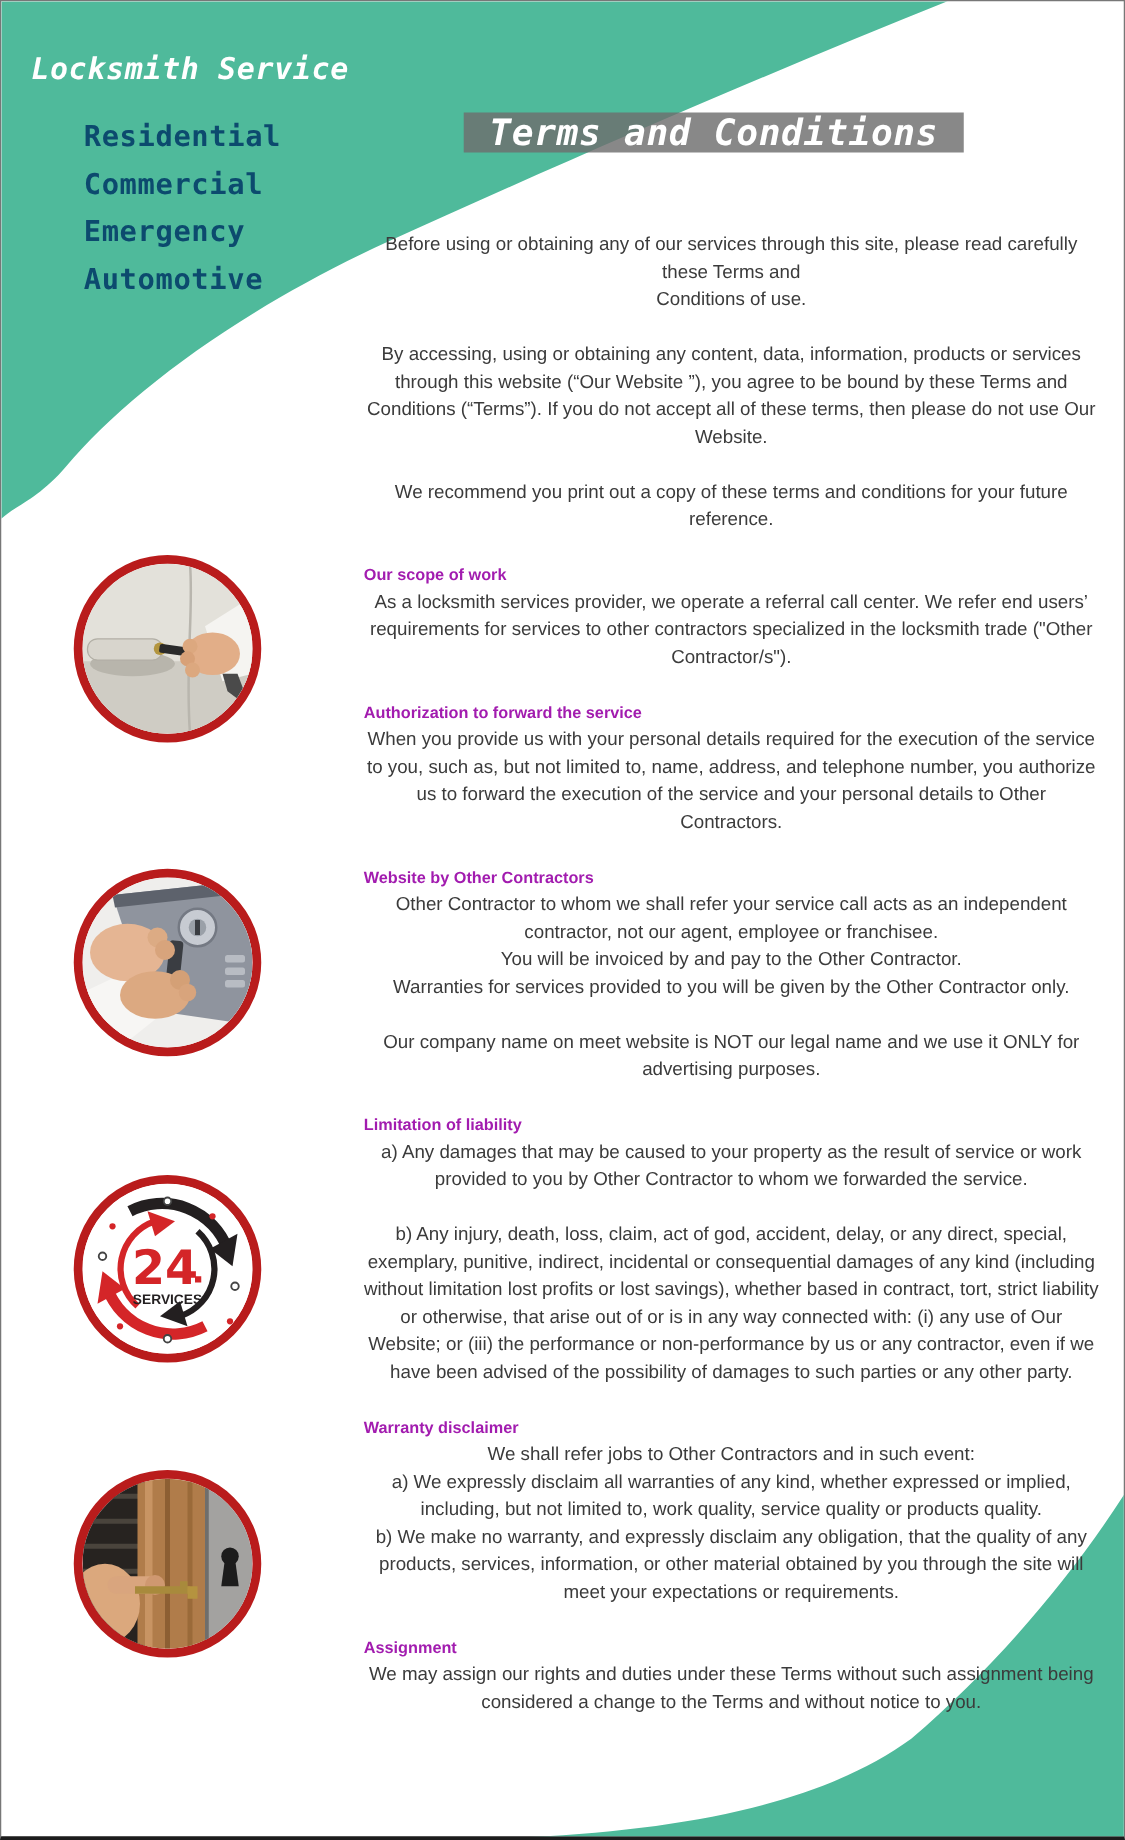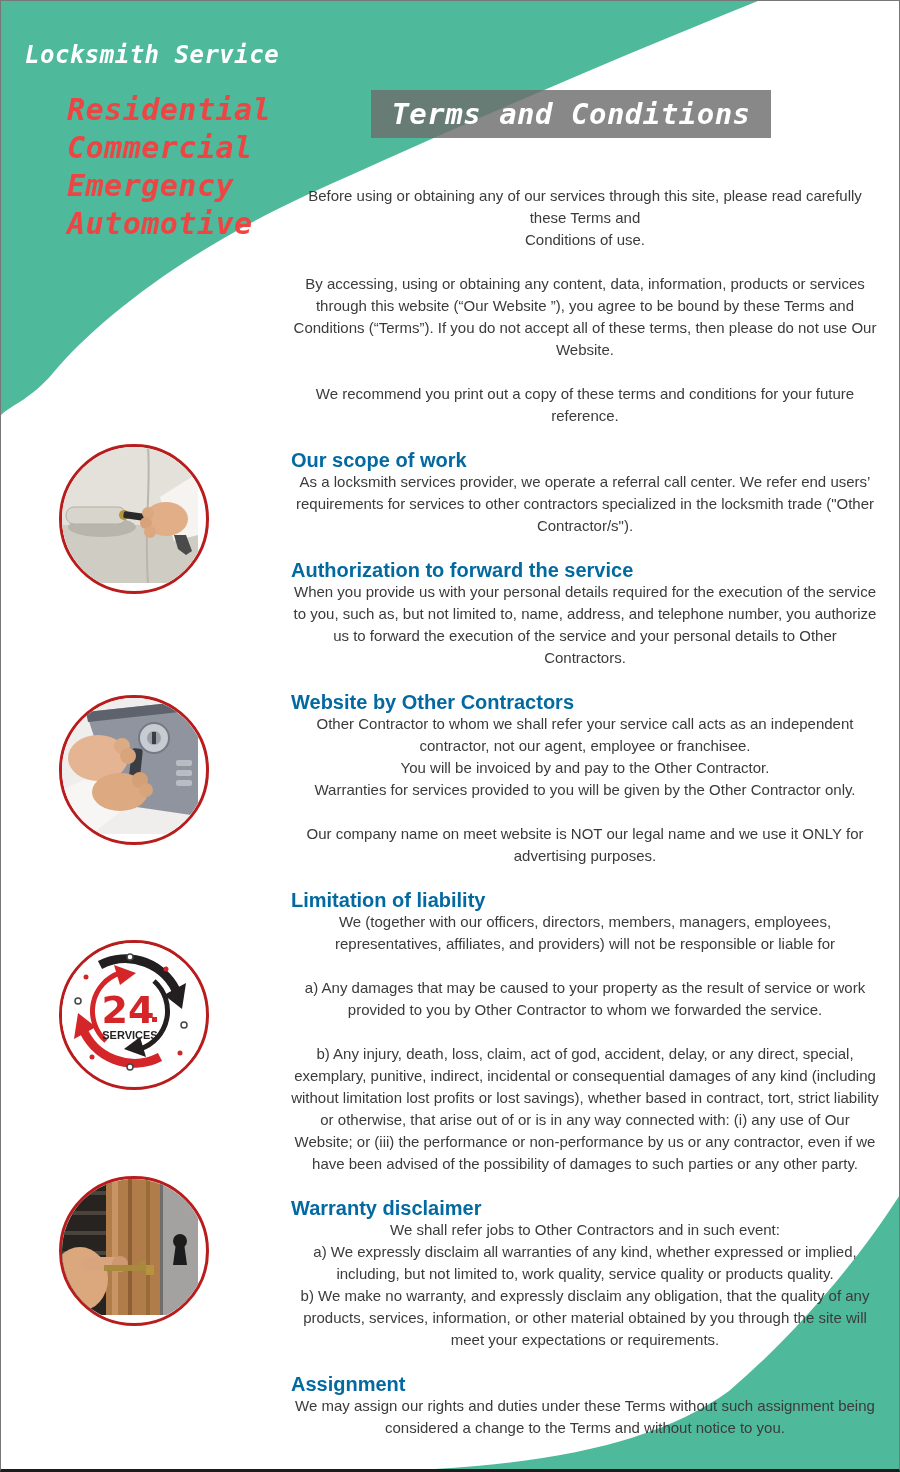--- a/index.html
+++ b/index.html
@@ -3,50 +3,50 @@
 <meta charset="utf-8">
 <style>
   html,body{margin:0;padding:0;background:#fff;}
   .page{
     position:relative; width:900px; height:1472px; box-sizing:border-box;
     background:#ffffff; border:1px solid #777; border-bottom:3px solid #1c1c1c;
     overflow:hidden; font-family:"Liberation Sans", sans-serif;
   }
   .bg-svg{position:absolute; left:0; top:0; z-index:0;}
   .banner{
-    position:absolute; left:370px; top:89px; width:400px; height:48px; z-index:1;
+    position:absolute; left:370px; top:89px; width:400px; height:32px; z-index:1;
     background:rgba(110,110,110,0.82);
     display:flex; align-items:center; justify-content:center;
   }
   .banner span{
     font-family:"DejaVu Sans Mono", monospace; font-style:italic; font-weight:bold;
     font-size:29px; color:#ffffff; letter-spacing:0.5px; white-space:nowrap;
   }
   .brand{
     position:absolute; left:24px; top:40px; z-index:2;
     font-family:"DejaVu Sans Mono", monospace; font-style:italic; font-weight:bold;
     font-size:24px; color:#ffffff; letter-spacing:0.5px; white-space:nowrap;
   }
   .services{
     position:absolute; left:66px; top:90px; z-index:2;
     list-style:none; margin:0; padding:0;
   }
   .services li{
-    font-family:"DejaVu Sans Mono", monospace; font-style:italic; font-weight:bold;
-    font-size:30px; line-height:38px; color:#ef4444; letter-spacing:0.5px;
+    font-family:"DejaVu Sans Mono", monospace; font-weight:bold;
+    font-size:23px; line-height:38px; color:#0c4a6e; letter-spacing:0.5px;
   }
   .terms{
     position:absolute; left:290px; top:184px; width:588px; z-index:2;
     color:#3b3b3b; font-size:15px; line-height:22px;
   }
   .terms p{margin:0 0 22px 0; white-space:pre-line;text-align:center;}
-  .terms h3{margin:0; font-size:20px; line-height:22px; font-weight:bold; color:#0369a1;}
+  .terms h3{margin:0; font-size:13px; line-height:22px; font-weight:bold; color:#a21caf;}
   .photo{
     position:absolute; left:58px; width:150px; height:150px; z-index:2;
-    border:3px solid #b91c1c; border-radius:50%; background:#fff;
+    border:7px solid #b91c1c; border-radius:50%; background:#fff;
     box-sizing:border-box; overflow:hidden;
   }
   .photo svg{display:block; width:136px; height:136px;}
   .p1{top:443px;} .p2{top:694px;} .p3{top:939px;} .p4{top:1175px;}
 </style>
 </head>
 <body>
 
 <div class="page">
 
@@ -171,21 +171,20 @@
       <h3>Our scope of work</h3>
       <p>As a locksmith services provider, we operate a referral call center. We refer end users’ requirements for services to other contractors specialized in the locksmith trade ("Other Contractor/s").</p>
       <h3>Authorization to forward the service</h3>
       <p>When you provide us with your personal details required for the execution of the service to you, such as, but not limited to, name, address, and telephone number, you authorize us to forward the execution of the service and your personal details to Other Contractors.</p>
       <h3>Website by Other Contractors</h3>
       <p>Other Contractor to whom we shall refer your service call acts as an independent contractor, not our agent, employee or franchisee.
 You will be invoiced by and pay to the Other Contractor.
 Warranties for services provided to you will be given by the Other Contractor only.</p>
       <p>Our company name on meet website is NOT our legal name and we use it ONLY for advertising purposes.</p>
       <h3>Limitation of liability</h3>
-      <p>We (together with our officers, directors, members, managers, employees, representatives, affiliates, and providers) will not be responsible or liable for</p>
       <p>a) Any damages that may be caused to your property as the result of service or work provided to you by Other Contractor to whom we forwarded the service.</p>
       <p>b) Any injury, death, loss, claim, act of god, accident, delay, or any direct, special, exemplary, punitive, indirect, incidental or consequential damages of any kind (including without limitation lost profits or lost savings), whether based in contract, tort, strict liability or otherwise, that arise out of or is in any way connected with: (i) any use of Our Website; or (iii) the performance or non-performance by us or any contractor, even if we have been advised of the possibility of damages to such parties or any other party.</p>
       <h3>Warranty disclaimer</h3>
       <p>We shall refer jobs to Other Contractors and in such event:
 a) We expressly disclaim all warranties of any kind, whether expressed or implied, including, but not limited to, work quality, service quality or products quality.
 b) We make no warranty, and expressly disclaim any obligation, that the quality of any products, services, information, or other material obtained by you through the site will meet your expectations or requirements.</p>
       <h3>Assignment</h3>
       <p>We may assign our rights and duties under these Terms without such assignment being considered a change to the Terms and without notice to you.</p>
     </main>
 

